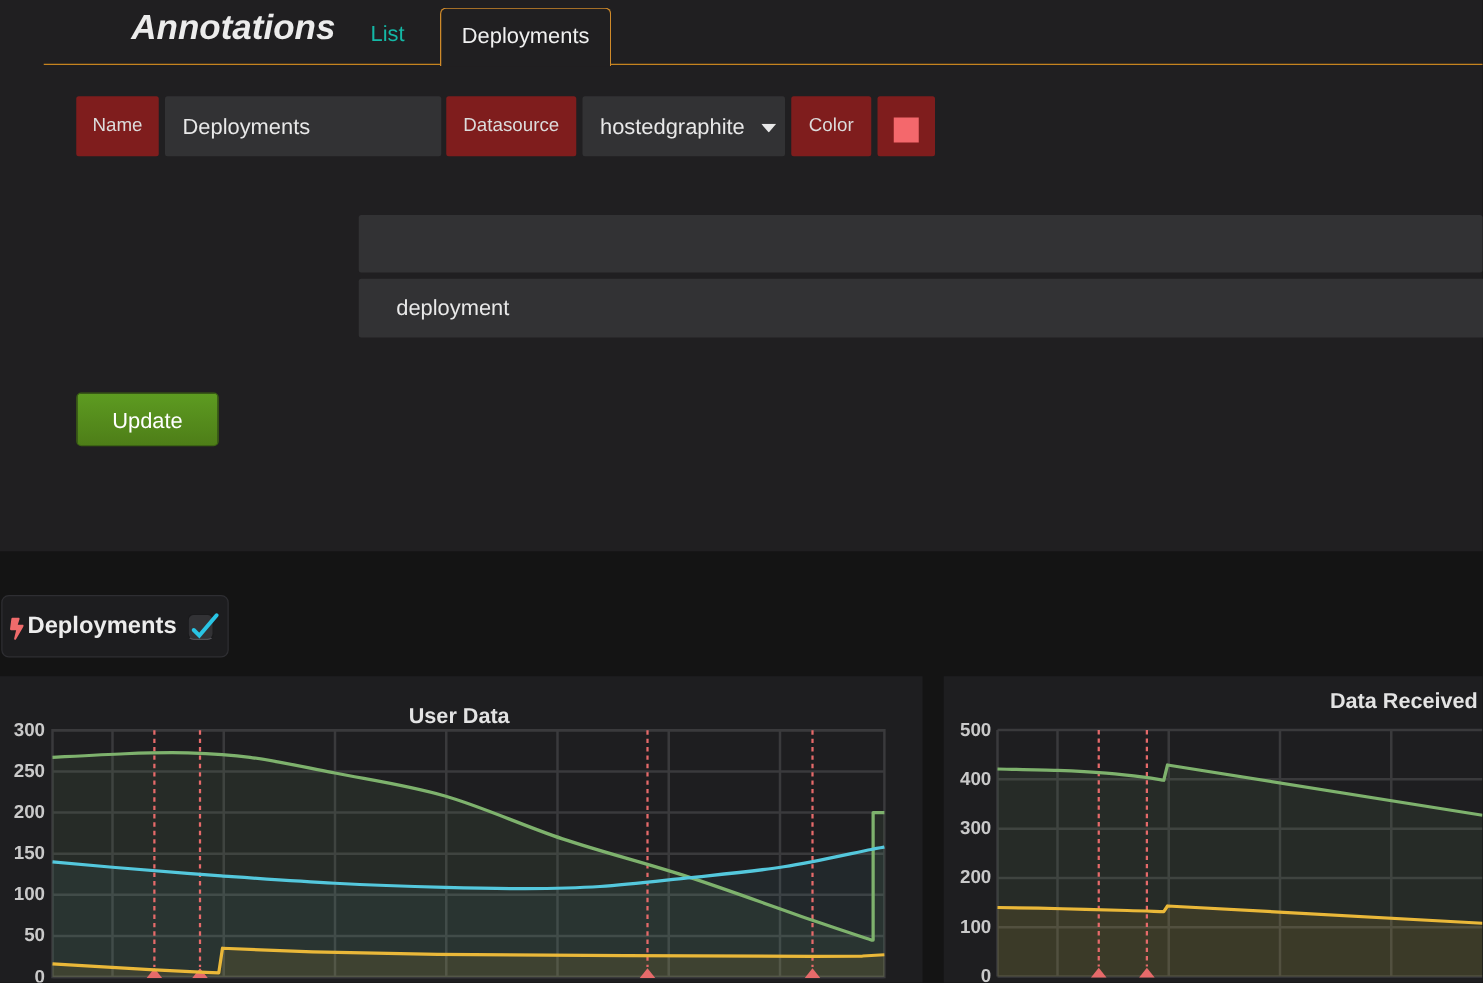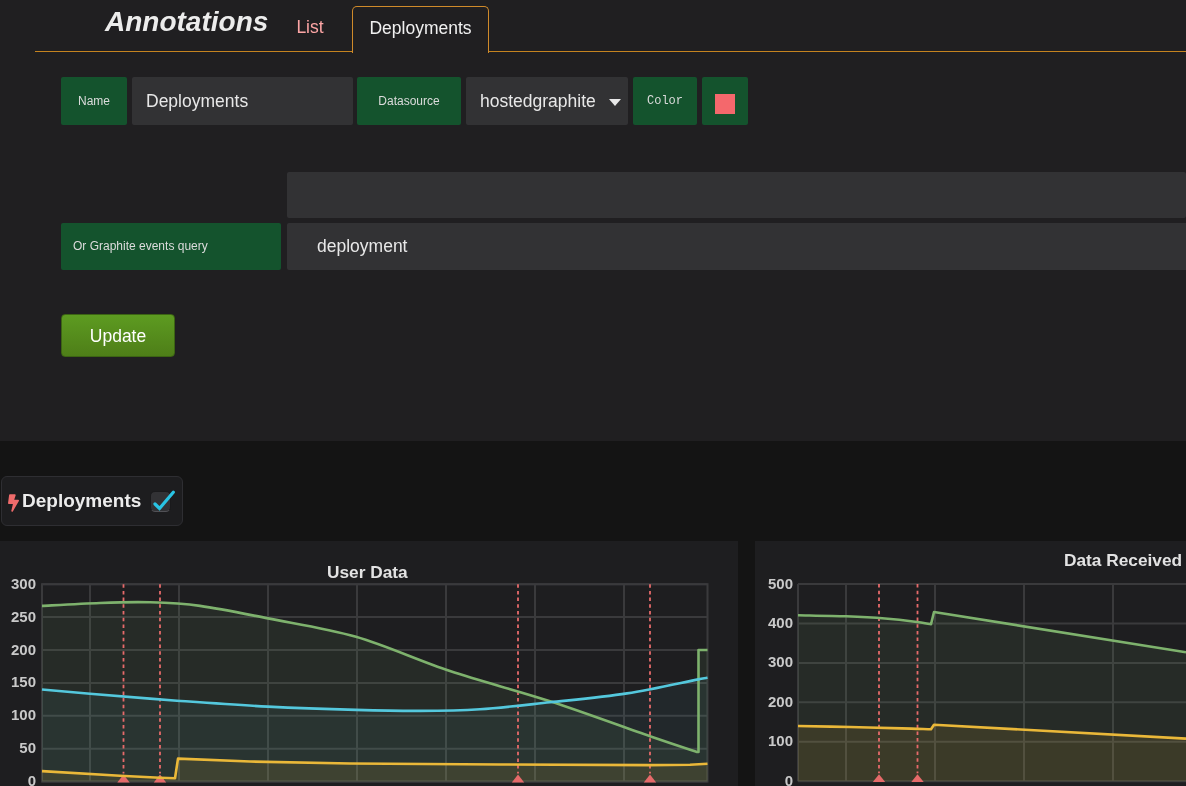--- a/index.html
+++ b/index.html
@@ -1,24 +1,24 @@
 <!DOCTYPE html>
 <html><head><meta charset="utf-8">
 <style>
 * { margin:0; padding:0; box-sizing:border-box; }
 html,body { width:1186px; height:786px; overflow:hidden; background:#141414;
   font-family:"Liberation Sans", sans-serif; }
 .abs { position:absolute; }
 #editor { position:absolute; left:0; top:0; width:1186px; height:441px; background:#201f21; }
 #tabline { position:absolute; left:35px; top:51px; width:1151px; height:1px; background:#c5831f; }
 #h2 { position:absolute; left:63px; top:6px; font-size:28px; font-weight:bold; font-style:italic; color:#ececec;margin-left:42px; }
-#tabList { position:absolute; left:275px; top:6px; width:70px; height:42px; line-height:42px; text-align:center; font-size:17.5px; color:#fca5a5; }
+#tabList { position:absolute; left:275px; top:6px; width:70px; height:42px; line-height:42px; text-align:center; font-size:17.5px; color:#14b8a6; }
 #tabDep { position:absolute; left:352px; top:6px; width:137px; height:47px; line-height:42px; text-align:center;
   font-size:17.5px; color:#f0f0f0; background:#201f21; border:1px solid #cf8a2a; border-bottom:none; border-radius:5px 5px 0 0; }
-.flabel { position:absolute; background:#14532d; color:#dcdcdc; font-size:12px; text-align:center; border-radius:2px; }
+.flabel { position:absolute; background:#7f1d1d; color:#dcdcdc; font-size:15px; text-align:center; border-radius:2px; }
 .finput { position:absolute; background:#323234; color:#e8e8e8; font-size:17.5px; border-radius:2px; }
 #upd { position:absolute; left:61px; top:314px; width:114px; height:43px; line-height:43px; text-align:center;
   background:linear-gradient(#5d9b21,#4e7e18); border:1px solid #3c6413; border-radius:4px; color:#fff; font-size:17.5px; }
 #submenu { position:absolute; left:1px; top:476px; width:182px; height:50px; background:#1d1d1f;
   border:1px solid #2e2e32; border-radius:6px; }
 #submenu .txt { position:absolute; left:20px; top:0; height:48px; line-height:48px; font-size:19px; font-weight:bold; color:#ececec; }
 #cb { position:absolute; left:148px; top:14px; width:21px; height:21px; background:#323235; border:1px solid #1a1a1c;
   border-bottom-color:#515156; border-radius:5px; }
 .panel { position:absolute; top:541px; height:245px; background:#1e1e20; }
 .ptitle { position:absolute; top:550px; font-size:17.3px; font-weight:bold; color:#e3e3e3; z-index:5; }
@@ -35,27 +35,26 @@
   <div id="tabDep">Deployments</div>
 
   <div class="flabel" style="left:61px;top:77px;width:66px;height:48px;line-height:48px;">Name</div>
   <div class="finput" style="left:132px;top:77px;width:221px;height:48px;line-height:48px;padding-left:14px;">Deployments</div>
   <div class="flabel" style="left:357px;top:77px;width:104px;height:48px;line-height:48px;">Datasource</div>
   <div class="finput" style="left:466px;top:77px;width:162px;height:48px;line-height:48px;padding-left:14px;">hostedgraphite
     <svg style="position:absolute;right:7px;top:22px" width="12" height="7">
         <path d="M0,0 L12,0 L6,7 Z" fill="#e8e8e8"></path>
       </svg>
   </div>
-  <div class="flabel" style="left:633px;top:77px;width:64px;height:48px;line-height:48px;font-family:Liberation Mono, monospace;">Color</div>
+  <div class="flabel" style="left:633px;top:77px;width:64px;height:48px;line-height:48px;">Color</div>
   <div class="flabel" style="left:702px;top:77px;width:46px;height:48px;">
     <div style="position:absolute;left:13px;top:17px;width:20px;height:20px;background:#f4686c;"></div>
   </div>
 
   <div class="finput" style="left:287px;top:172px;width:899px;height:46px;"></div>
-  <div class="flabel" style="left:61px;top:223px;width:220px;height:47px;line-height:47px;text-align:left;padding-left:12px;">Or Graphite events query</div>
   <div class="finput" style="left:287px;top:223px;width:1064px;height:47px;line-height:47px;padding-left:30px;">deployment</div>
 
   <div id="upd">Update</div>
 </div>
 
 <div id="submenu">
   <svg style="position:absolute;left:5.5px;top:15px" width="11" height="22" viewBox="0 0 320 512">
     <path d="M296 160H180.6l42.6-129.8C227.2 15 215.7 0 200 0H56C44 0 33.8 8.9 32.2 20.8l-32 240C-1.7 275.2 9.5 288 24 288h118.7L96.6 482.5c-3.6 15.2 8 29.5 23.3 29.5 8.4 0 16.4-4.4 20.8-12l176-304c9.3-15.9-2.2-36-20.7-36z" fill="#ef6b6b"></path>
   </svg>
   <div class="txt">Deployments</div>

